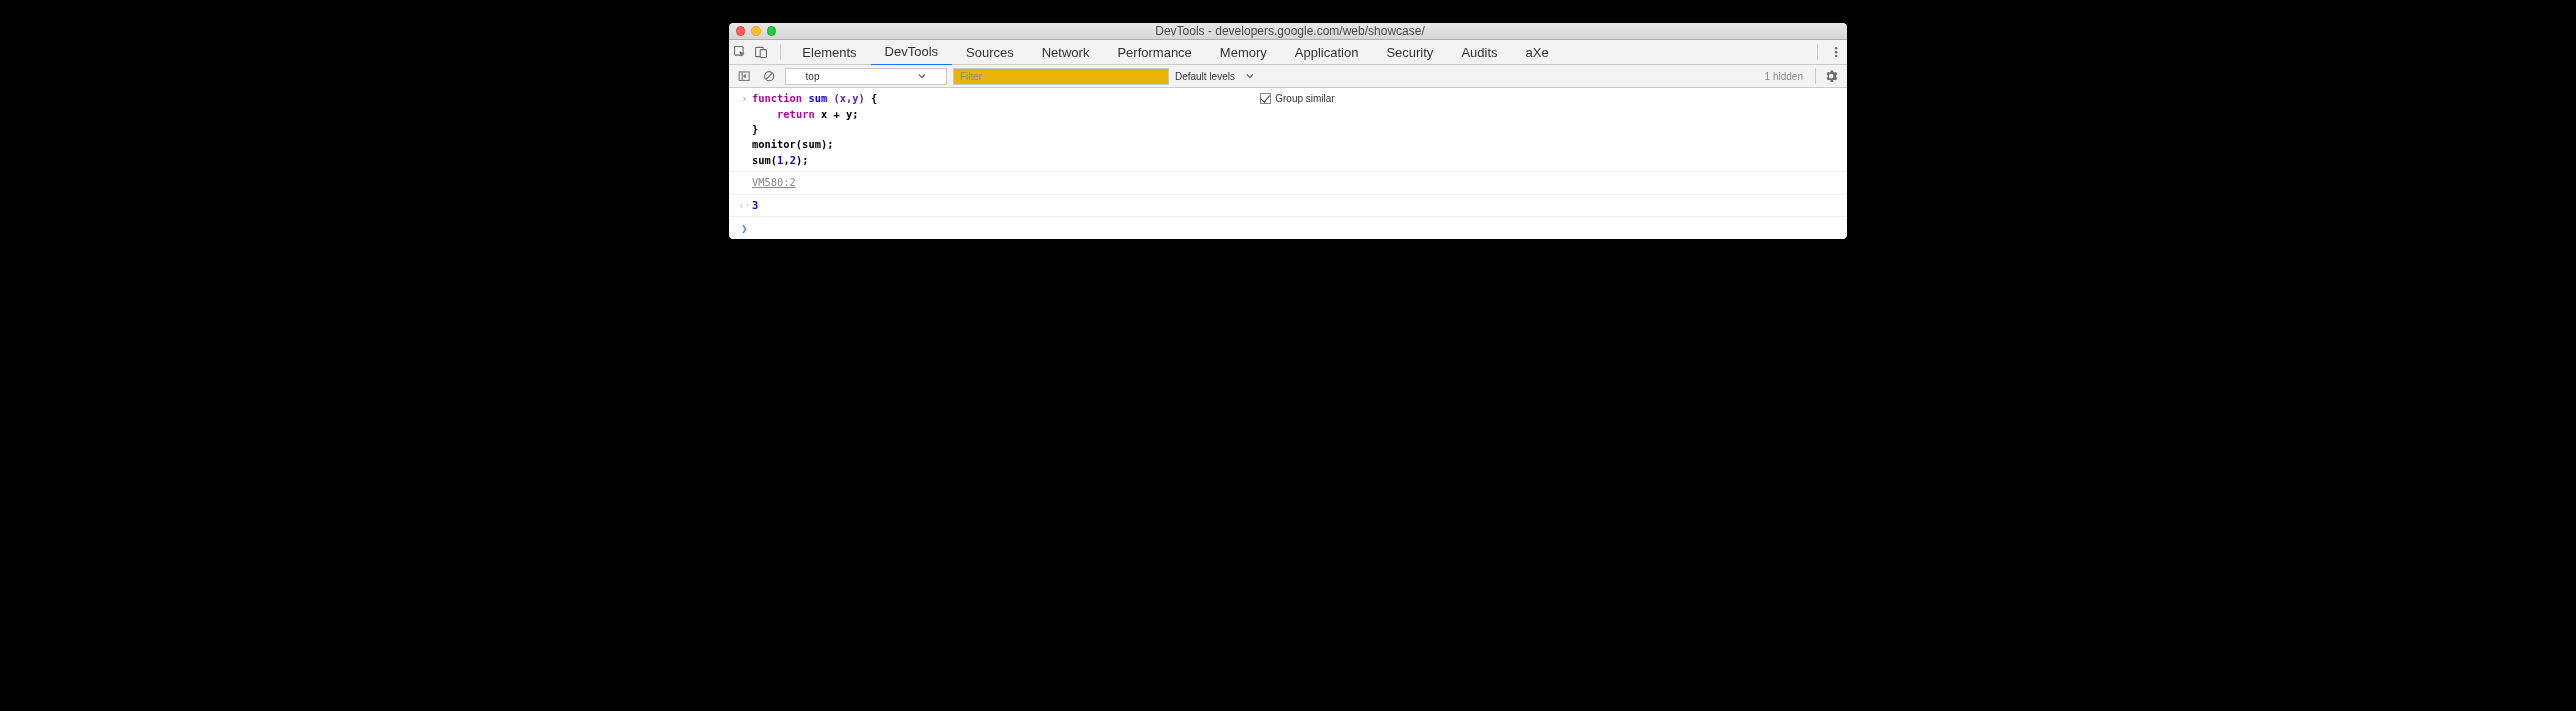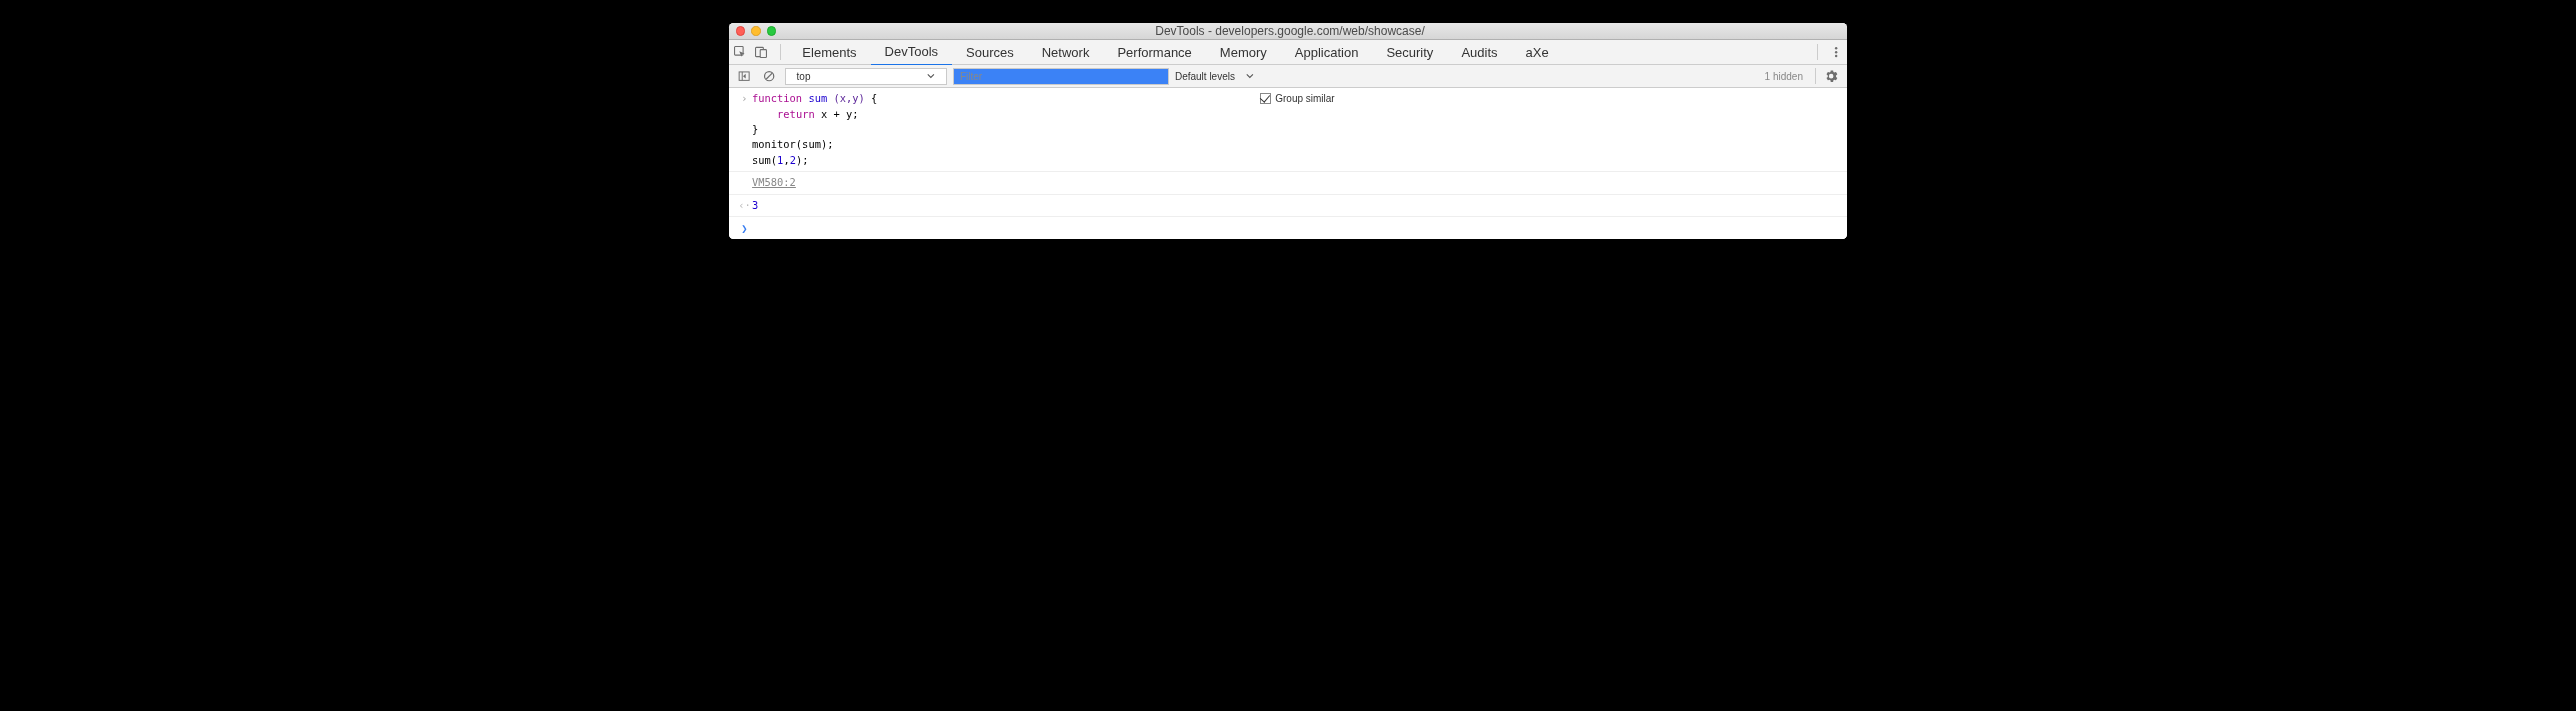--- a/index.html
+++ b/index.html
@@ -52,25 +52,25 @@
   .tab.active { color:#333; border-bottom:1.5px solid #1a73e8; font-weight:400;}
   .tabs .spacer { flex:1; }
   .toolbar {
     height:23px; background:#f3f3f3; border-bottom:0.8px solid #ccc;
     display:flex; align-items:center; padding:0 6.2px; gap:6.2px;
     font-size:10px; color:#5f5f5f;
   }
   .toolbar .iconbtn { width:18.5px;height:18.5px;display:flex;align-items:center;justify-content:center;cursor:pointer;color:#6e6e6e;}
   .context-select {
     height:17px; min-width:162px; background:#fff; border:0.8px solid #cacaca;
-    display:flex; align-items:center; padding:0 11px; justify-content:space-between;
+    display:flex; align-items:center; padding:0 20px; justify-content:space-between;
     cursor:pointer; font-size:10px; color:#333;
   }
   .filter-input {
-    height:17px; width:216px; border:0.8px solid #cacaca; background:#3b82f6;
+    height:17px; width:216px; border:0.8px solid #cacaca; background:#eab308;
     padding:0 6.2px; font-size:10px; color:#333; outline:none;
   }
   .filter-input::placeholder { color:#888; }
   .levels { display:flex; align-items:center; gap:11px; cursor:pointer; color:#333;}
   .chk { display:flex; align-items:center; gap:4.6px; color:#333; cursor:pointer;margin-top:45px;}
   .chkbox {
     width:10.8px;height:10.8px;border:0.8px solid #888; background:#fff; position:relative;
   }
   .chkbox.checked::after{
     content:""; position:absolute; left:1.5px; top:-0.8px; width:5.4px; height:7.7px;
@@ -81,21 +81,21 @@
   .console {
     font-family: Menlo, Consolas, monospace;
     font-size:10.4px; line-height:15.4px;
     background:#fff;
   }
   .row { border-bottom:0.8px solid #eee; padding:3.1px 7.7px 3.1px 7.7px; display:flex; }
   .gutter { width:15.4px; flex-shrink:0; text-align:center; color:#bbb; user-select:none;}
   .gutter.in { color:#a4a4a4; }
   .gutter.out { color:#bbb; }
   .gutter.prompt { color:#367cf1; }
-  .content { flex:1; white-space:pre; }
+  .content { flex:1; white-space:pre;font-weight:bold; }
   .log-right { color:#888; text-decoration:underline; cursor:pointer; padding-right:3.1px;}
   .kw { color:#aa0d91; }
   .fn { color:#1c00cf; }
   .pm { color:#5c2699; }
   .rt { color:#aa0d91; }
   .nm { color:#1c00cf; }
   .result { color:#1c00cf; }
   svg { display:block; }
 </style>
 </head>

